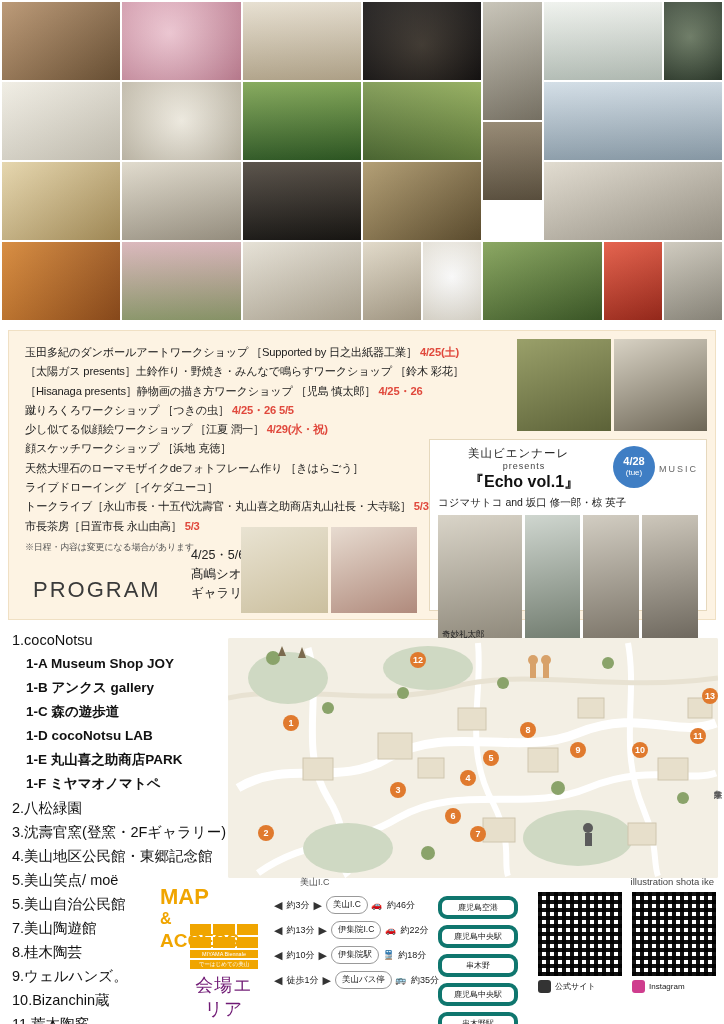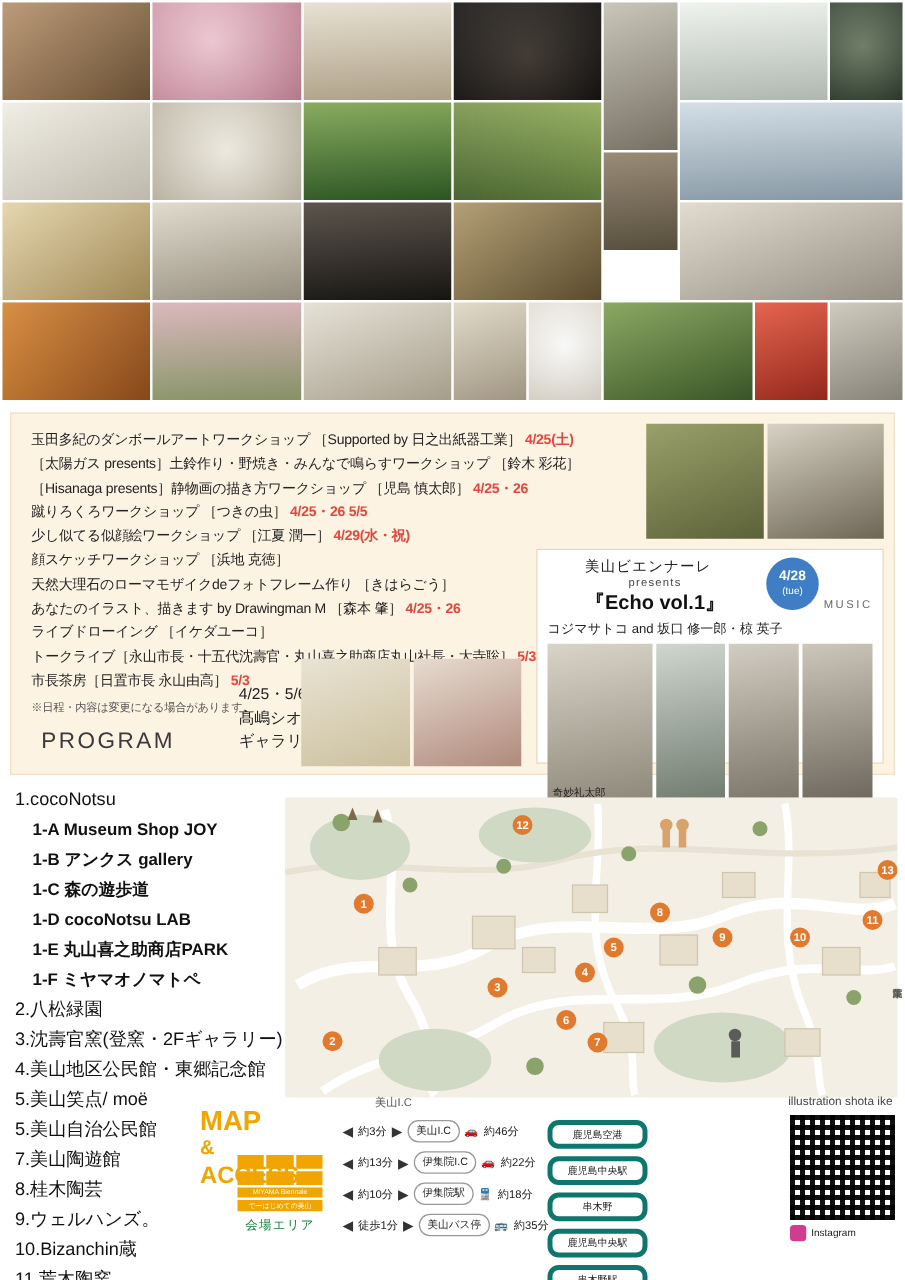--- a/index.html
+++ b/index.html
@@ -45,21 +45,21 @@
     width: 510px;
     font-size: 11.2px;
     line-height: 19.3px;
     color: #222;
     letter-spacing: -0.2px;
   }
   .prog-lines .date { color: #e0483c; font-weight: bold; }
   .prog-title-block {
     position: absolute;
     left: 24px; bottom: 16px;
-    font-size: 18px;
+    font-size: 22px;
     letter-spacing: 2px;
     color: #3a3a3a;
   }
   .prog-sub {
     position: absolute;
     left: 182px; bottom: 16px;
     font-size: 12.5px;
     line-height: 19px;
     color: #222;
   }
@@ -151,21 +151,21 @@
   .map-title .small { font-size: 16px; }
 
   .biennale-badge {
     position: absolute;
     left: 190px; top: 300px;
     width: 68px;
   }
   .badge-grid { display:grid; grid-template-columns: repeat(3, 1fr); gap:2px; }
   .badge-grid div { height: 11px; background:#f0a500; }
   .badge-text { font-size: 5.5px; text-align:center; color:#fff; background:#f0a500; padding:1px 0; margin-top:2px;}
-  .badge-cap { font-size: 10px; color:#15803d; text-align:center; margin-top:4px; letter-spacing:1px;}
+  .badge-cap { font-size: 18px; color:#701a75; text-align:center; margin-top:4px; letter-spacing:1px;}
 
   .access {
     position: absolute;
     left: 274px; top: 272px;
     width: 230px;
     font-size: 9px;
   }
   .access-row { display:flex; align-items:center; gap:4px; margin-bottom: 7px; }
   .pill {
     border:1px solid #999; border-radius:9px;
@@ -224,21 +224,20 @@
 <div class="program">
 
   <div class="prog-lines">
     <div><span>玉田多紀のダンボールアートワークショップ ［Supported by 日之出紙器工業］</span> <span class="date">4/25(土)</span></div>
     <div><span>［太陽ガス presents］土鈴作り・野焼き・みんなで鳴らすワークショップ ［鈴木 彩花］</span> <span class="date"></span></div>
     <div><span>［Hisanaga presents］静物画の描き方ワークショップ ［児島 慎太郎］</span> <span class="date">4/25・26</span></div>
     <div><span>蹴りろくろワークショップ ［つきの虫］</span> <span class="date">4/25・26 5/5</span></div>
     <div><span>少し似てる似顔絵ワークショップ ［江夏 潤一］</span> <span class="date">4/29(水・祝)</span></div>
     <div><span>顔スケッチワークショップ ［浜地 克徳］</span> <span class="date"></span></div>
     <div><span>天然大理石のローマモザイクdeフォトフレーム作り ［きはらごう］</span> <span class="date"></span></div>
-    <div><span>あなたのイラスト、描きます by Drawingman M ［森本 肇］</span> <span class="date">4/25・26</span></div>
     <div><span>ライブドローイング ［イケダユーコ］</span> <span class="date"></span></div>
     <div><span>トークライブ［永山市長・十五代沈壽官・丸山喜之助商店丸山社長・大寺聡］</span> <span class="date">5/3</span></div>
     <div><span>市長茶房［日置市長 永山由高］</span> <span class="date">5/3</span></div>
     <div class="note">※日程・内容は変更になる場合があります。</div>
   </div>
 
   <div class="prog-title-block">PROGRAM</div>
   <div class="prog-sub">
     <div>4/25・5/6</div>
     <div>髙嶋シオン</div>
@@ -255,21 +254,21 @@
     <div style="background:linear-gradient(160deg,#e7dbd0,#b08a7c)"></div>
   </div>
 
   <div class="echo-box">
     <div class="echo-head">
       <div class="echo-title-wrap">
         <div class="echo-line1">美山ビエンナーレ</div>
         <div class="echo-presents">presents</div>
         <div class="echo-line2">『Echo vol.1』</div>
       </div>
-      <div style="display:flex;align-items:flex-end;">
+      <div style="display:flex;align-items:center;">
         <div class="echo-date">
           <span>4/28</span>
           <small>(tue)</small>
         </div>
         <div class="echo-doodle">MUSIC</div>
       </div>
     </div>
     <div class="echo-names">コジマサトコ and 坂口 修一郎・椋 英子</div>
     <div class="echo-photos">
       <div style="flex:1.5;background:linear-gradient(170deg,#d9d4c8,#8d8779);position:relative;">
@@ -459,20 +458,27 @@
     <div class="dest">鹿児島中央駅</div>
     <div class="dest">串木野駅</div>
     <div class="dest">天文館バス停</div>
 
   </div>
 
   <div class="qr-wrap">
     <div class="qr">
       <div class="qr-img"></div>
       <div class="qr-cap">
+        <span class="sns-ico"></span>
+        <span>公式サイト</span>
+      </div>
+    </div>
+    <div class="qr">
+      <div class="qr-img"></div>
+      <div class="qr-cap">
         <span class="sns-ico ig"></span>
         <span>Instagram</span>
       </div>
     </div>
   </div>
 
   <div style="position:absolute;right:2px;top:160px;font-size:8px;color:#555;writing-mode:vertical-rl;">茅章集院</div>
 </div>
 
 </body></html>

